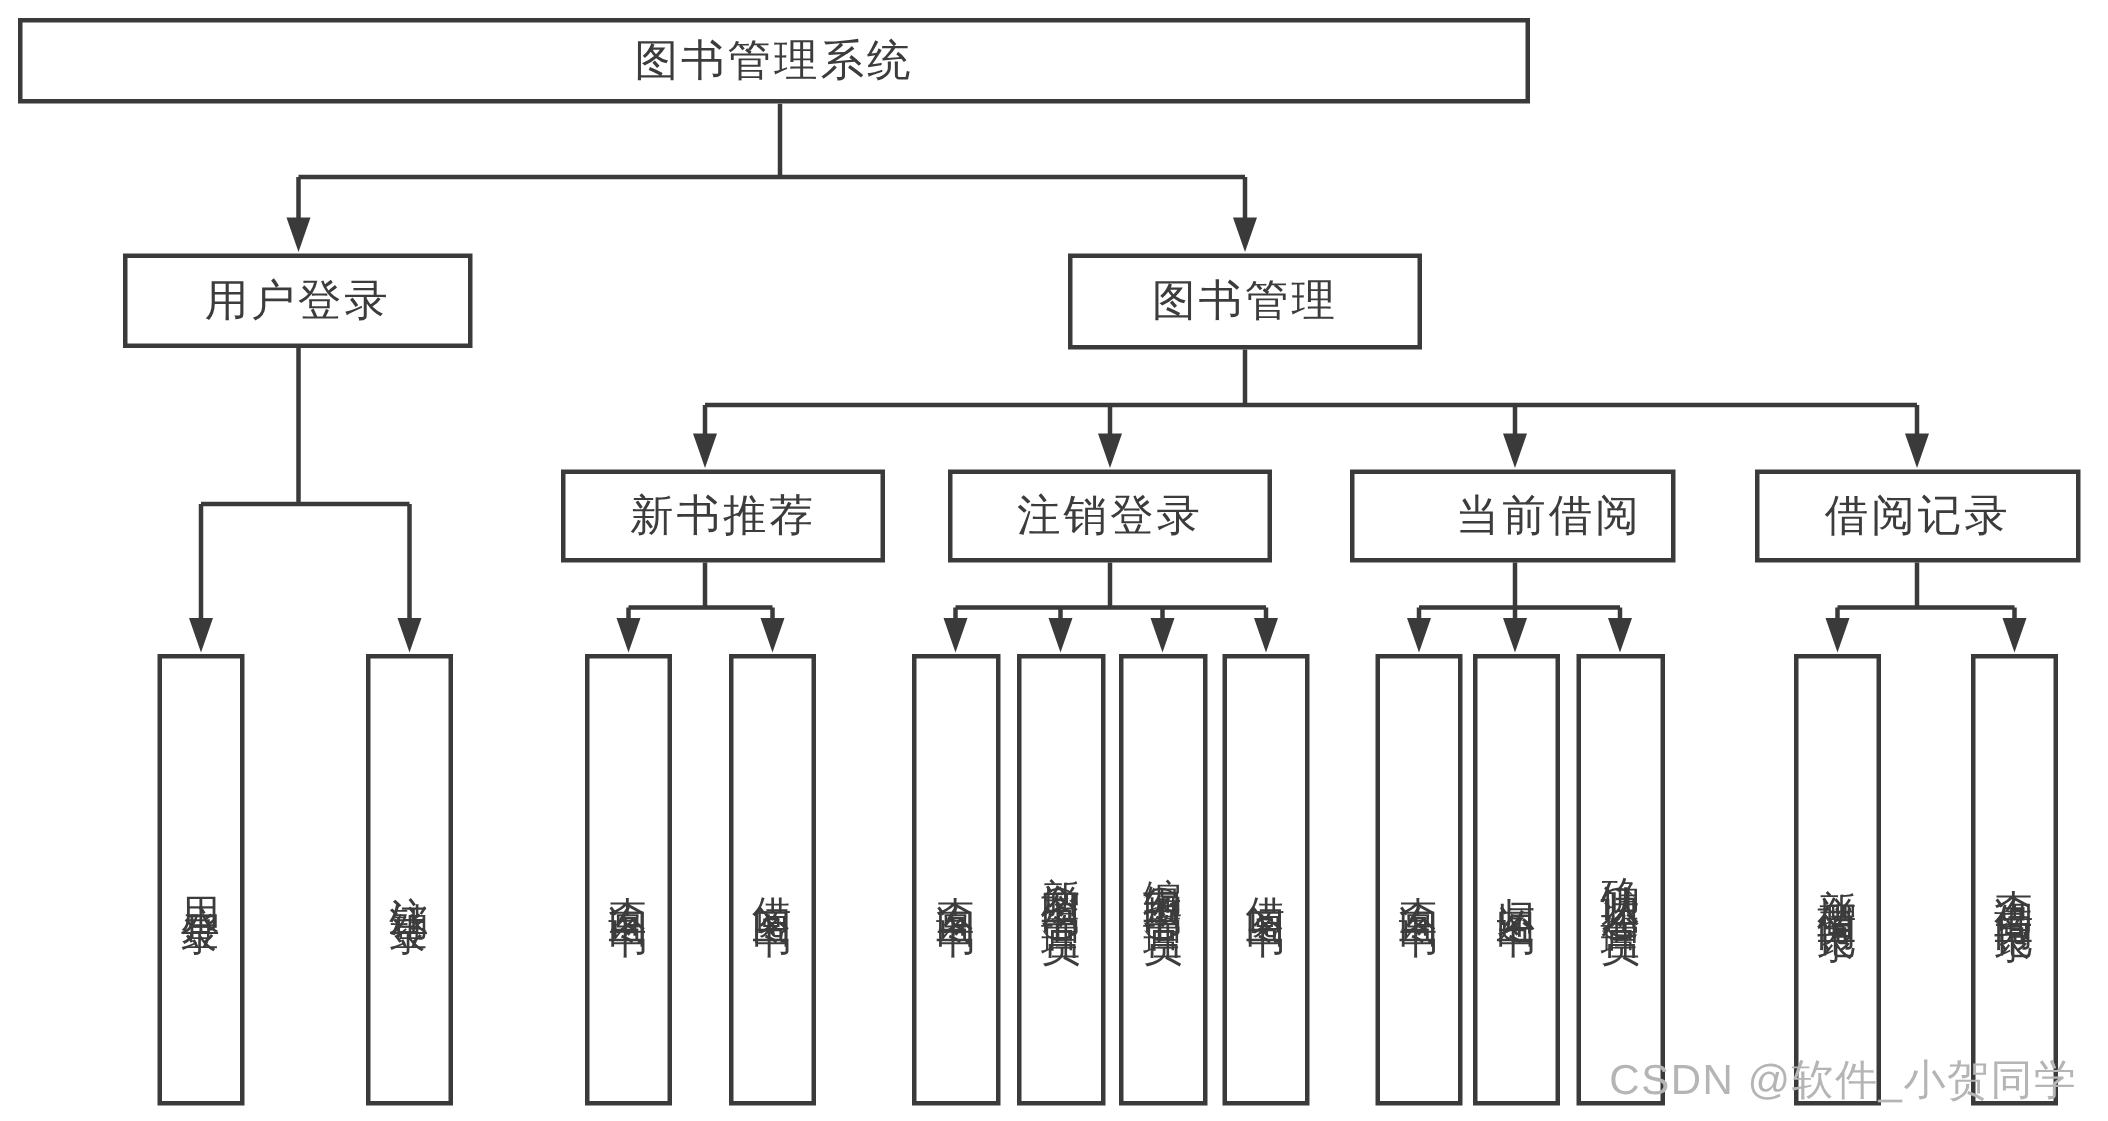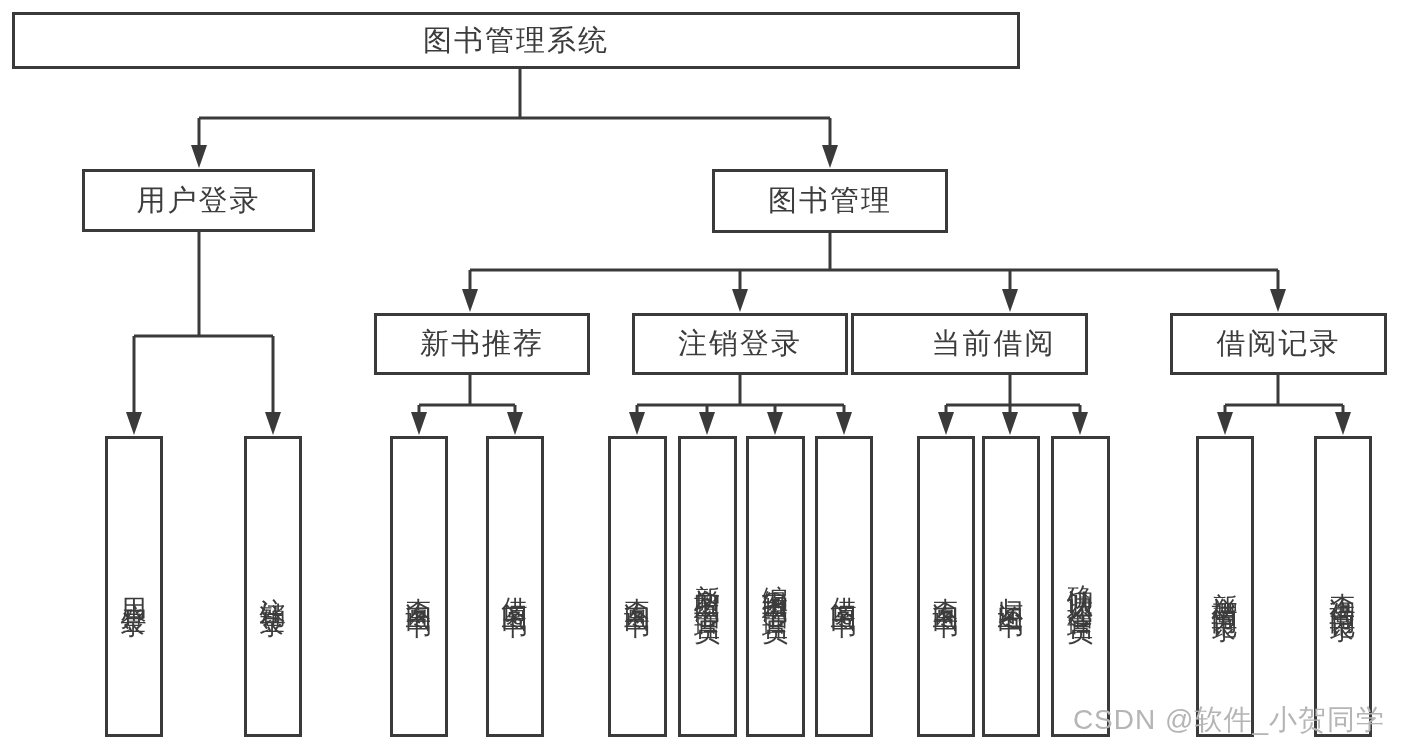--- a/index.html
+++ b/index.html
@@ -122,21 +122,21 @@
     </g>
   </svg>
 
   <div class="hbox" style="left:12px;top:12px;width:1008px;height:57px;">图书管理系统</div>
 
   <div class="hbox" style="left:82px;top:169px;width:233px;height:63px;">用户登录</div>
   <div class="hbox" style="left:712px;top:169px;width:236px;height:64px;">图书管理</div>
 
   <div class="hbox" style="left:362px;top:313px;width:216px;height:62px;margin-left:12px;">新书推荐</div>
   <div class="hbox" style="left:632px;top:313px;width:216px;height:62px;">注销登录</div>
-  <div class="hbox" style="left:851px;top:313px;width:237px;height:62px;padding-left:48px;">当前借阅</div>
+  <div class="hbox" style="left:900px;top:313px;width:217px;height:62px;padding-left:48px;">当前借阅</div>
   <div class="hbox" style="left:1170px;top:313px;width:217px;height:62px;text-align:right;">借阅记录</div>
 
   <div class="vbox" style="left:105px;">
     <span>用户登录</span>
   </div>
   <div class="vbox" style="left:244px;">
     <span>注销登录</span>
   </div>
 
   <div class="vbox" style="left:390px;">

